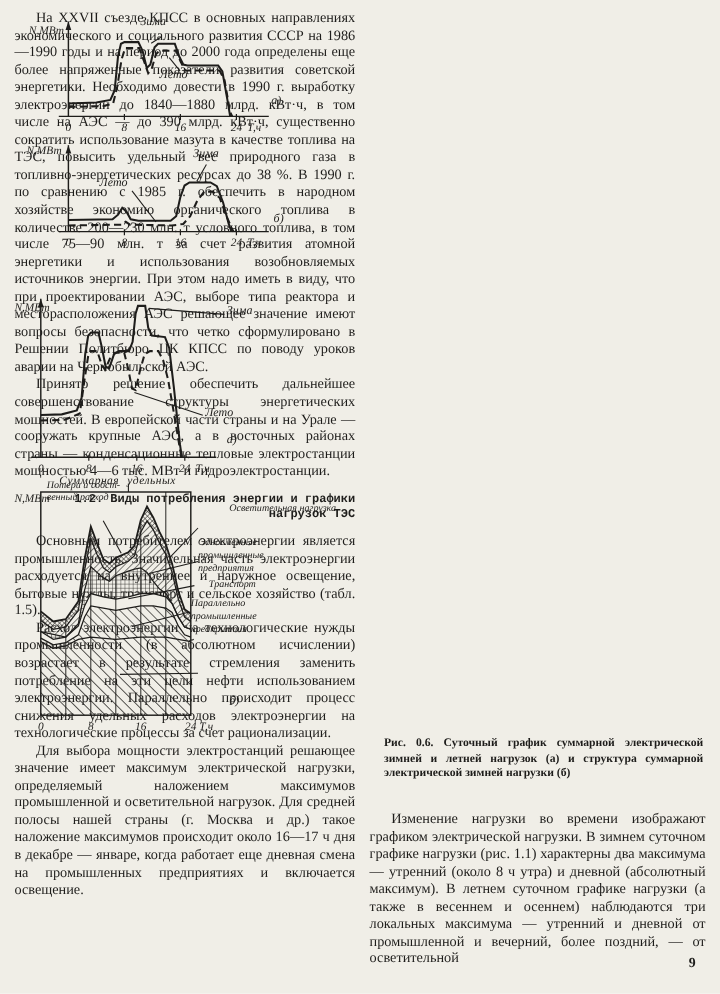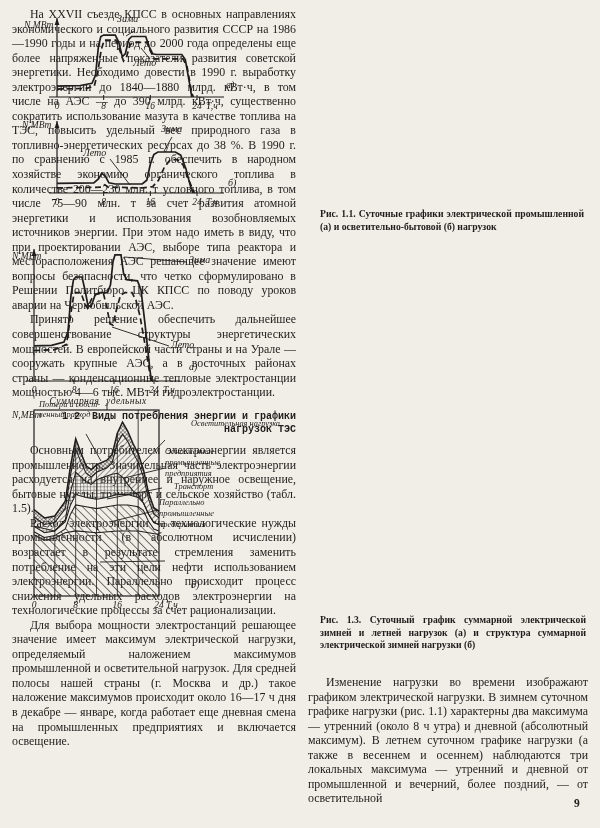--- a/index.html
+++ b/index.html
@@ -81,21 +81,20 @@
         <path d="M45.0 71.4 L81.8 70.8 L86.4 66.9 L89.9 61.2 L93.4 64.4 L96.9 70.8 L103.3 72.0 L130.2 72.0 L134.8 68.2 L138.3 52.2 L141.8 42.6 L145.9 40.0 L163.4 40.0 L168.7 43.2 L173.9 56.7 L178.6 74.6 L180.9 81.0" fill="none" stroke="#1e1d1b" stroke-width="1.7"></path>
         <path d="M45.0 75.9 L89.3 75.2 L92.8 72.7 L96.3 75.2 L131.3 75.9 L140.7 74.6 L146.5 68.2 L152.3 55.4 L158.2 47.7 L165.2 47.7 L171.0 52.8 L176.8 68.2 L181.5 79.1 L182.7 81.0" fill="none" stroke="#1e1d1b" stroke-width="1.7" stroke-dasharray="6 3.5"></path>
         <line x1="160" y1="25" x2="152" y2="39" stroke="#1e1d1b" stroke-width="0.9"></line>
         <line x1="98" y1="47" x2="118" y2="73" stroke="#1e1d1b" stroke-width="0.9"></line>
       </svg>
     <span class="flabel" style="left:149px;top:11px;">Зима</span>
     <span class="flabel" style="left:71px;top:35px;">Лето</span>
     <span class="flabel" style="left:216px;top:65px;">б)</span>
   </div>
 
-  <div class="caption" style="left:320px;top:208px;width:264px;">Рис. 1.1. Суточные графики электрической промышленной (а) и осветительно-бытовой (б) нагрузок</div>
 
   <div class="figwrap" style="left:12px;top:243px;width:262px;height:156px;">
     <svg id="c12a" width="262" height="156">
         <line x1="22" y1="138" x2="22" y2="6" stroke="#1e1d1b" stroke-width="1.2"></line>
         <polygon points="19.6,13 22,6 24.4,13" fill="#1e1d1b"></polygon>
         <line x1="14" y1="138" x2="168" y2="138" stroke="#1e1d1b" stroke-width="1.2"></line>
         <text x="22" y="150" text-anchor="middle">0</text>
         <line x1="62" y1="136" x2="62" y2="141" stroke="#1e1d1b" stroke-width="1"></line>
         <text x="62" y="150" text-anchor="middle">8</text>
         <line x1="102" y1="136" x2="102" y2="141" stroke="#1e1d1b" stroke-width="1"></line>
@@ -170,21 +169,21 @@
     <span class="ftitle" style="left:20px;top:-3px;width:132px;">Суммарная удельных</span>
     <span class="floss" style="left:27px;top:2px;width:84px;">Потери и собст-
 венный расход</span>
     <span class="flegend" style="left:163px;top:21px;width:96px;margin-left:16px;">Осветительная нагрузка</span>
     <span class="flegend" style="left:153px;top:49px;width:96px;">Односменные промышленные предприятия</span>
     <span class="flegend" style="left:162px;top:84px;width:96px;">Транспорт</span>
     <span class="flegend" style="left:147px;top:100px;width:96px;">Параллельно промышленные предприятия</span>
     <span class="flabel" style="left:179px;top:181px;">б)</span>
   </div>
 
-  <div class="caption" style="left:320px;top:614px;width:266px;">Рис. 1.3. Суточный график суммарной электрической зимней и летней нагрузок (а) и структура суммарной электрической зимней нагрузки (б)</div>
+  <div class="caption" style="left:320px;top:614px;width:266px;">Рис. 0.6. Суточный график суммарной электрической зимней и летней нагрузок (а) и структура суммарной электрической зимней нагрузки (б)</div>
 
   <div class="para-br">
     <p>Изменение нагрузки во времени изображают графиком электрической нагрузки. В зимнем суточном графике нагрузки (рис. 1.1) характерны два максимума — утренний (около 8 ч утра) и дневной (абсолютный максимум). В летнем суточном графике нагрузки (а также в весеннем и осеннем) наблюдаются три локальных максимума — утренний и дневной от промышленной и вечерний, более поздний, — от осветительной</p>
   </div>
 
   <div class="pagenum">9</div>
 
 </div>
 
 </body></html>

